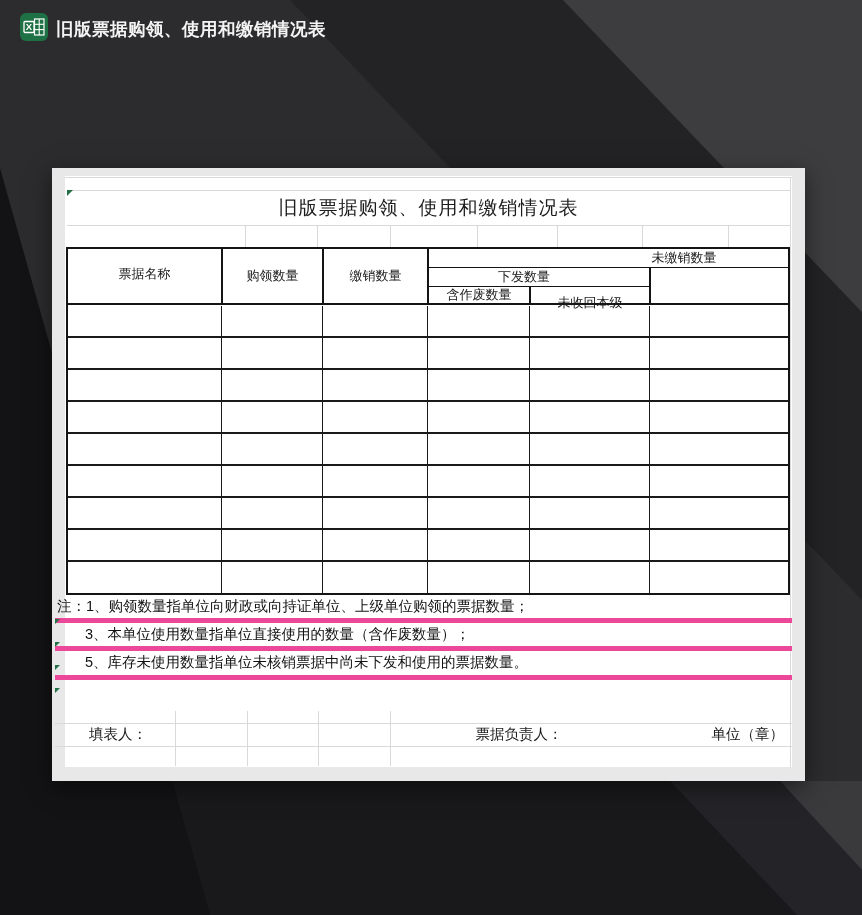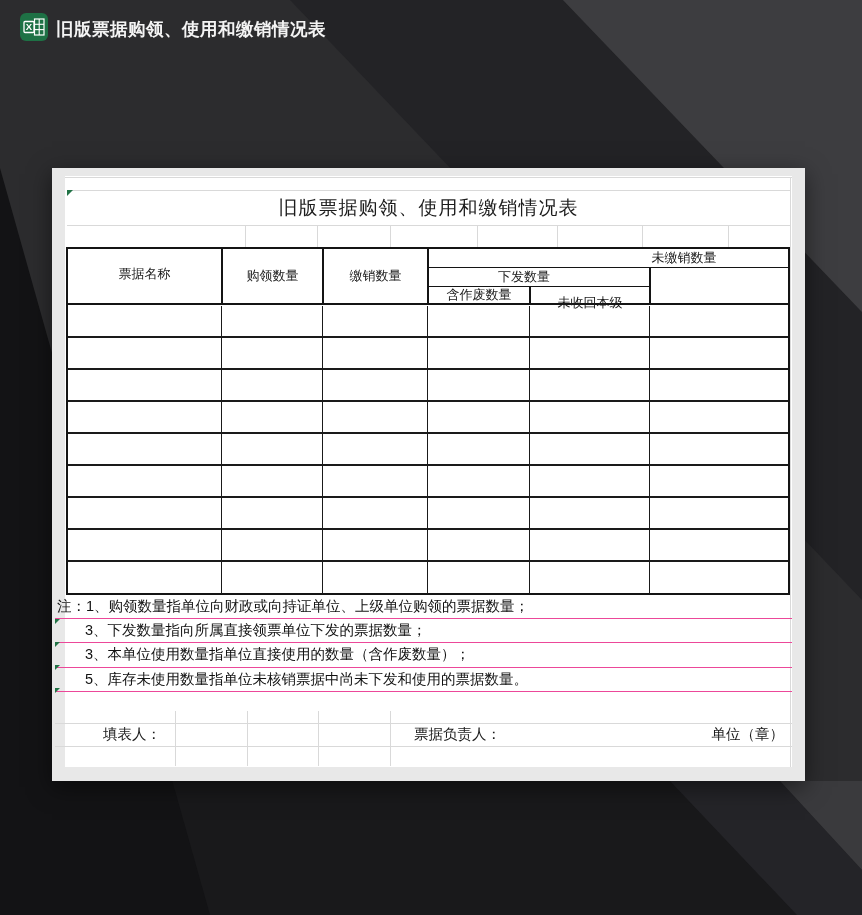--- a/index.html
+++ b/index.html
@@ -34,21 +34,21 @@
              border-right:6px solid transparent;}
 
   .body-grid{position:absolute;left:68px;top:305.5px;width:720px;height:288px;display:grid;
              grid-template-columns:154px 101px 105px 102px 120px 138px;
              grid-template-rows:repeat(9,1fr);}
   .body-grid > div{border-right:1.5px solid #1a1a1a;border-bottom:2px solid #1a1a1a;}
   .body-grid > div:nth-child(6n){border-right:none;}
   .body-grid > div:nth-last-child(-n+6){border-bottom:none;}
 
   .notes{position:absolute;left:55px;top:595px;width:737px;font-size:14.5px;color:#111;}
-  .note-row{height:23.2px;line-height:23.2px;border-bottom:1px solid #ec4899;
+  .note-row{height:23.2px;line-height:23.2px;border-bottom:5px solid #ec4899;
             padding-left:2px;white-space:nowrap;overflow:hidden;}
   .note-row.indent{padding-left:30px;}
 
   .footer-label{position:absolute;top:723px;height:23px;line-height:23px;font-size:14.5px;white-space:nowrap;}
 </style>
 </head>
 <body>
 
 <div class="stage">
 
@@ -164,26 +164,25 @@
       <div></div>
       <div></div>
       <div></div>
       <div></div>
       <div></div>
       <div></div>
     </div>
 
   <div class="notes">
     <div class="note-row">注：1、购领数量指单位向财政或向持证单位、上级单位购领的票据数量；</div>
-    <div class="note-row indent">3、下发数量指向所属直接领票单位下发的票据数量；</div>
     <div class="note-row indent">3、本单位使用数量指单位直接使用的数量（含作废数量）；</div>
     <div class="note-row indent">5、库存未使用数量指单位未核销票据中尚未下发和使用的票据数量。</div>
   </div>
   <div class="green-tri" style="left:55px;top:618.5px;border-width:5px"></div>
   <div class="green-tri" style="left:55px;top:641.5px;border-width:5px"></div>
   <div class="green-tri" style="left:55px;top:664.8px;border-width:5px"></div>
   <div class="green-tri" style="left:55px;top:688px;border-width:5px"></div>
 
-  <div class="footer-label" style="left:78px;width:108px;text-align:center">填表人：</div>
-  <div class="footer-label" style="left:414px;width:180px;text-align:left">票据负责人：</div>
+  <div class="footer-label" style="left:64px;width:108px;text-align:center">填表人：</div>
+  <div class="footer-label" style="left:429px;width:180px;text-align:center">票据负责人：</div>
   <div class="footer-label" style="left:650px;width:134px;text-align:right">单位（章）</div>
 
 </div>
 
 </body></html>

